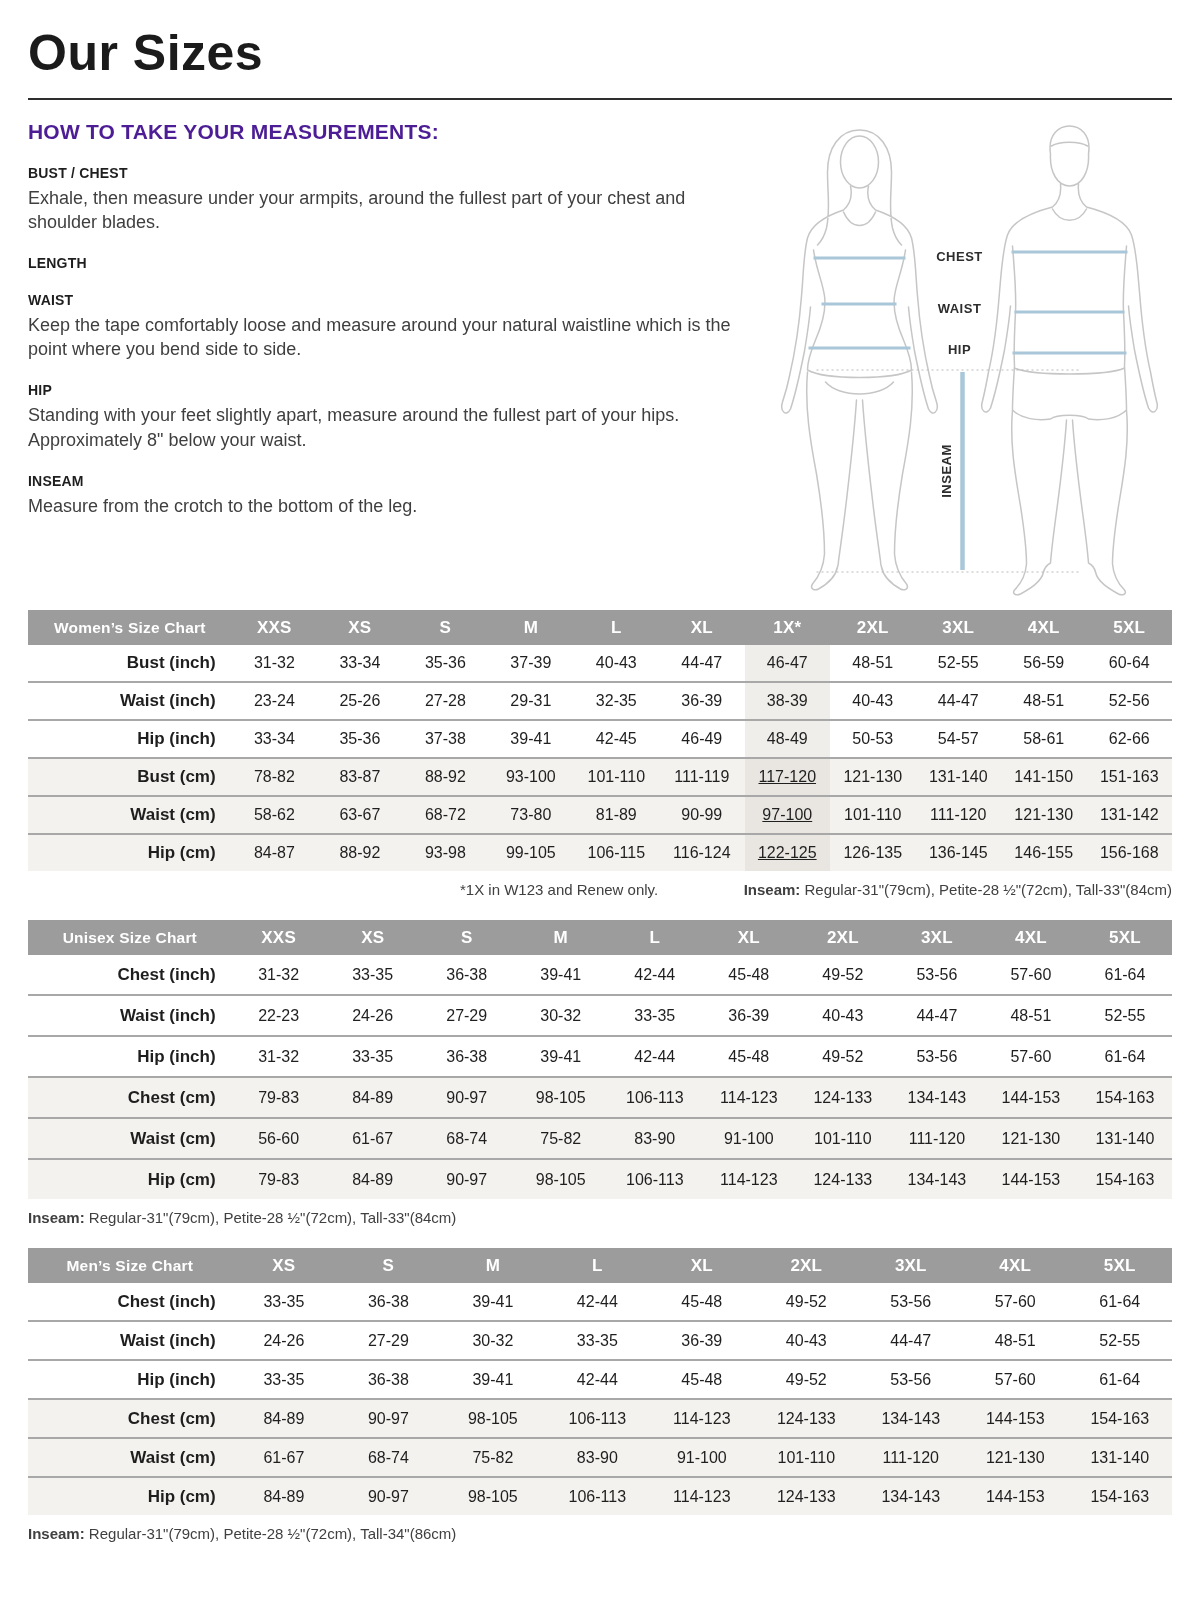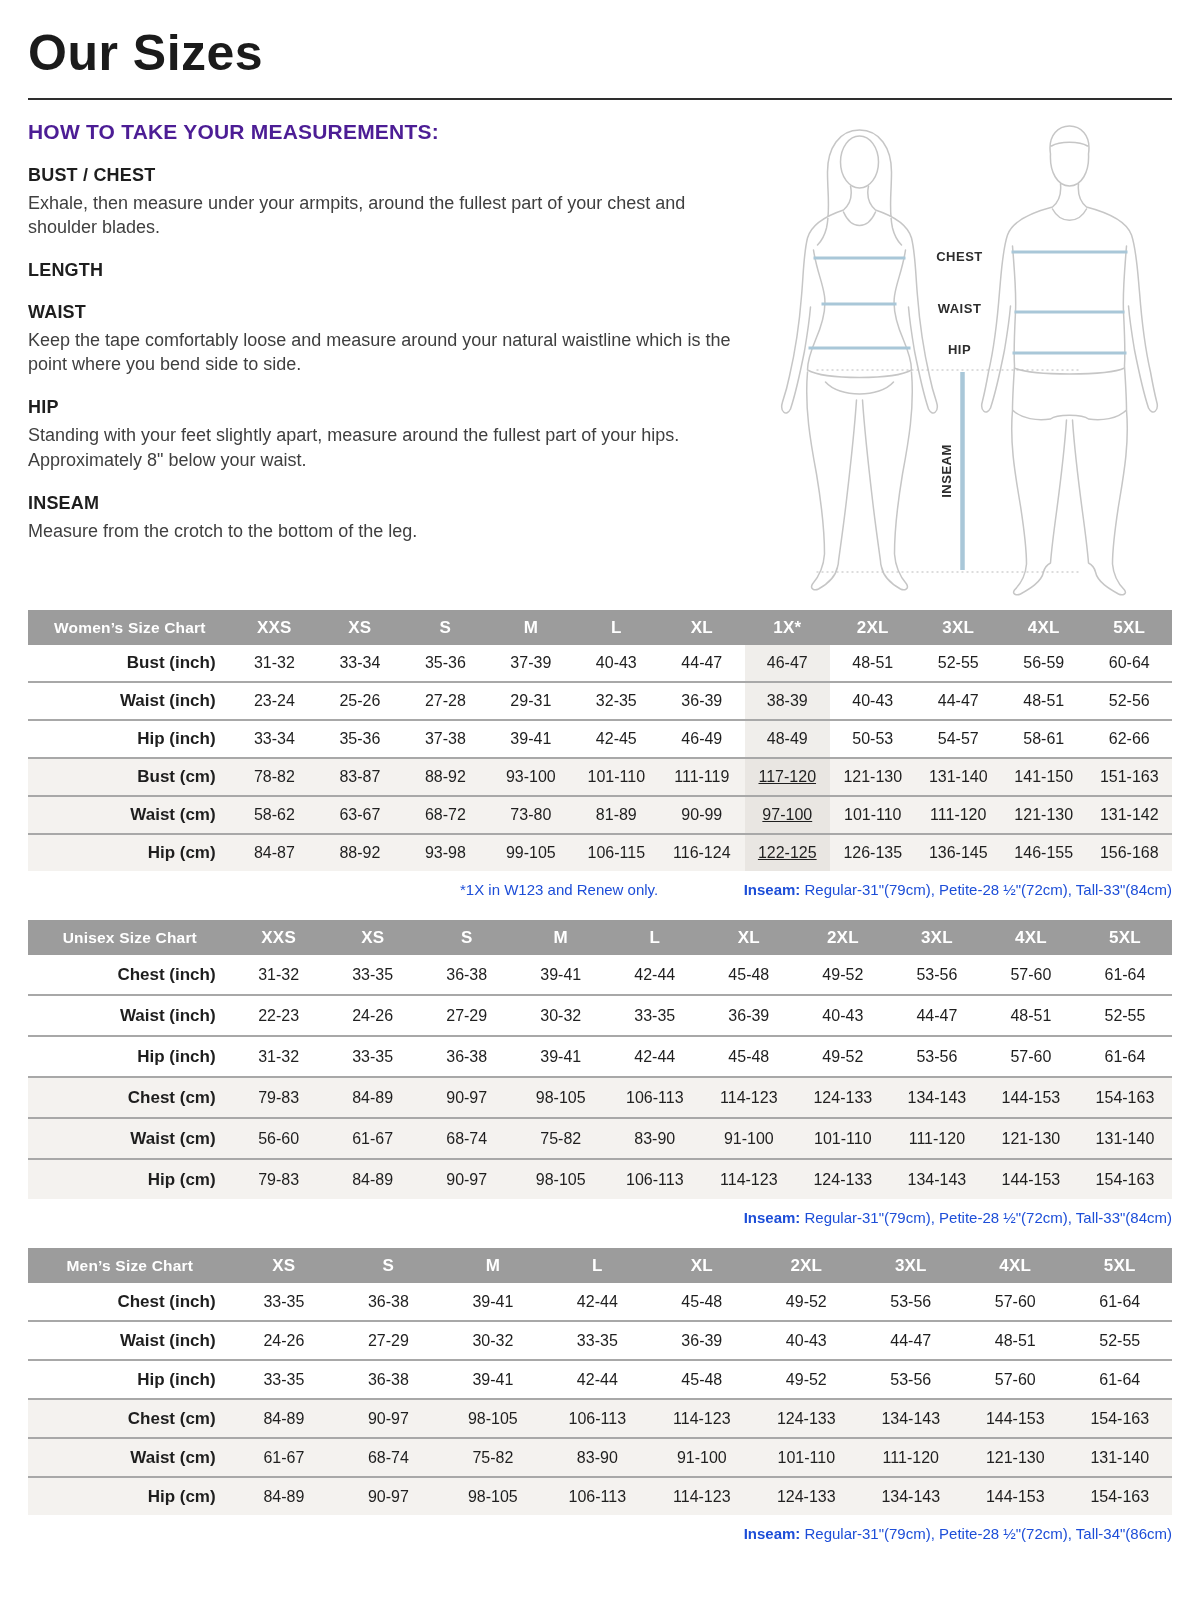--- a/index.html
+++ b/index.html
@@ -11,21 +11,21 @@
   }
   .page { padding: 24px 28px 0 28px; }
 
   h1.page-title { font-size: 50px; font-weight: 700; letter-spacing: 0.5px; color: #1b1b1b; }
   .title-divider { border: none; border-top: 2px solid #2e2e2e; margin: 16px 0 20px 0; }
 
   .top-wrap { display: flex; align-items: flex-start; }
   .instructions { width: 740px; }
   .how-heading { font-size: 21px; font-weight: 700; color: #4c1d95; letter-spacing: 0.2px; }
   .m-section { margin-top: 21px; }
-  .m-section h3 { font-size: 18px; font-weight: 700; color: #1e1e1e; letter-spacing: 0.2px; }
+  .m-section h3 { font-size: 14px; font-weight: 700; color: #1e1e1e; letter-spacing: 0.2px; }
   .m-section p { font-size: 18px; color: #3f3f3f; line-height: 1.34; margin-top: 5px; max-width: 720px; }
 
   .diagram-wrap { margin-left: auto; width: 405px; }
 
   
   .size-table { width: 100%; border-collapse: separate; border-spacing: 0; table-layout: fixed; }
   .size-table thead th {
     background: #9c9c9c; color: #fff; font-weight: 700; font-size: 17px;
     height: 35px; text-align: center; letter-spacing: 0.2px;
   }
@@ -36,21 +36,21 @@
   }
   .size-table tbody td { text-align: center; font-size: 16px; color: #1f1f1f; }
   .size-table.pad8  tbody td, .size-table.pad8  tbody th { padding-top: 8px;   padding-bottom: 8px; }
   .size-table.pad95 tbody td, .size-table.pad95 tbody th { padding-top: 9.5px; padding-bottom: 9.5px; }
   .size-table.pad85 tbody td, .size-table.pad85 tbody th { padding-top: 8.5px; padding-bottom: 8.5px; }
   .size-table tbody tr + tr td, .size-table tbody tr + tr th { border-top: 2px solid #a8a8a8; }
   .size-table tbody tr.shaded td, .size-table tbody tr.shaded th { background: #f4f2ef; }
   .size-table tbody td.hl { background: #f0eeeb; }
   .size-table tbody tr.shaded td.hl { background: #e9e6e2; text-decoration: underline; }
 
-  .footnote-row { display: flex; justify-content: flex-end; align-items: baseline; font-size: 15px; color: #1d4ed8; margin-top: 10px; }
+  .footnote-row { display: flex; justify-content: flex-start; align-items: baseline; font-size: 15px; color: #404040; margin-top: 10px; }
   .footnote-row .left-note { margin-right: auto; margin-left: 432px; }
   .fn-bold { font-weight: 700; }
   .table-block { margin-top: 8px; }
   .table-block + .table-block { margin-top: 22px; }
 
   
   .fig-line { fill: none; stroke: #c6c6c6; stroke-width: 1.5; stroke-linecap: round; }
   .blue-line { stroke: #a9c7d8; stroke-width: 3; }
   .inseam-line { stroke: #a9c7d8; stroke-width: 4.5; }
   .dot-line { stroke: #bcbcbc; stroke-width: 1.2; stroke-dasharray: 2,3; }

